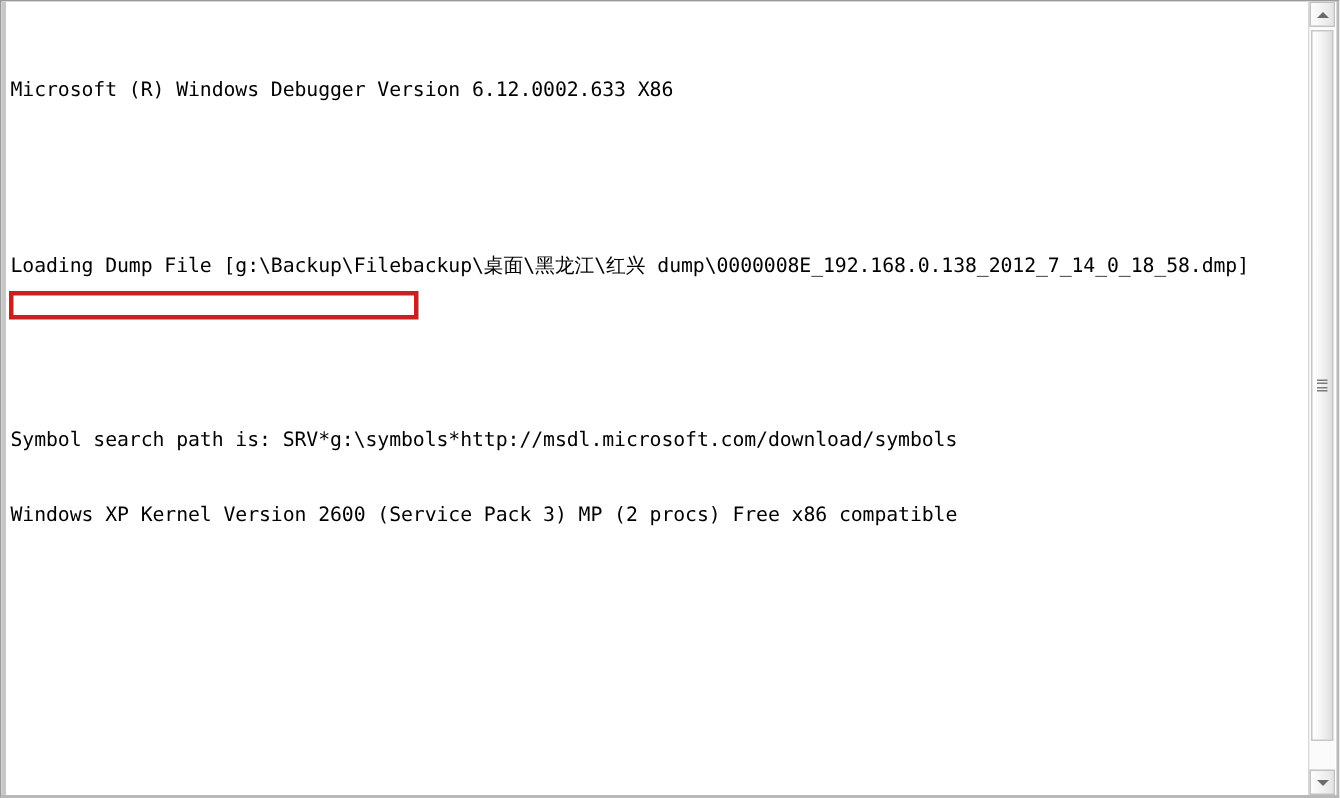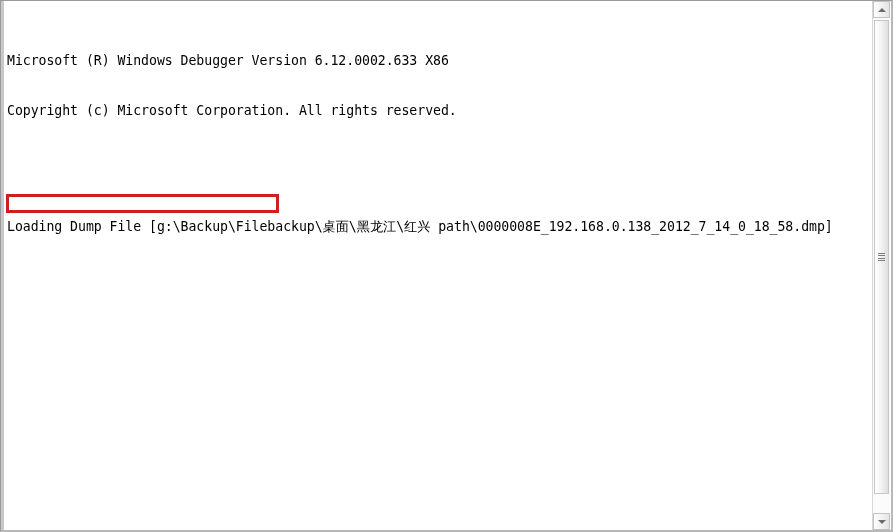--- a/index.html
+++ b/index.html
@@ -100,26 +100,27 @@
 </head>
 <body>
 
 <div id="window-frame">
 
   <div id="client-area">
 
     <div id="console-output">
 
       <div class="line">Microsoft (R) Windows Debugger Version 6.12.0002.633 X86</div>
-      <div class="line">Copyright (c) Microsoft Corporation. All rights reserved.</div>
       <div class="blank"></div>
 
-      <div class="line"><span>Loading Dump File [g:\Backup\Filebackup\桌面\黑龙江\红兴 path\0000008E_192.168.0.138_2012_7_14_0_18_58.dmp]</span></div>
+      <div class="line"><span>Loading Dump File [g:\Backup\Filebackup\桌面\黑龙江\红兴 dump\0000008E_192.168.0.138_2012_7_14_0_18_58.dmp]</span></div>
       <div class="blank"></div>
 
+      <div class="line">Symbol search path is: SRV*g:\symbols*http://msdl.microsoft.com/download/symbols</div>
+      <div class="line">Windows XP Kernel Version 2600 (Service Pack 3) MP (2 procs) Free x86 compatible</div>
       
       
       
       
       
       
       
       
       
       

